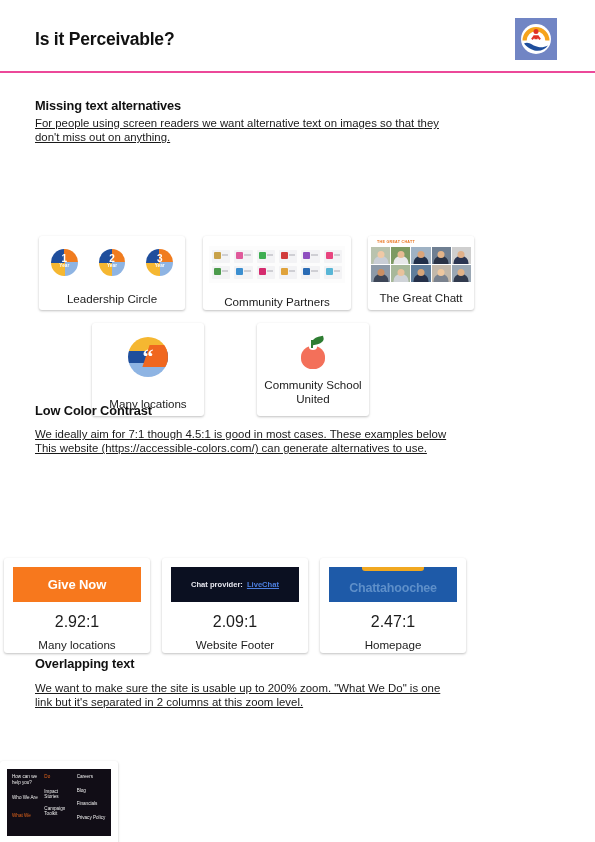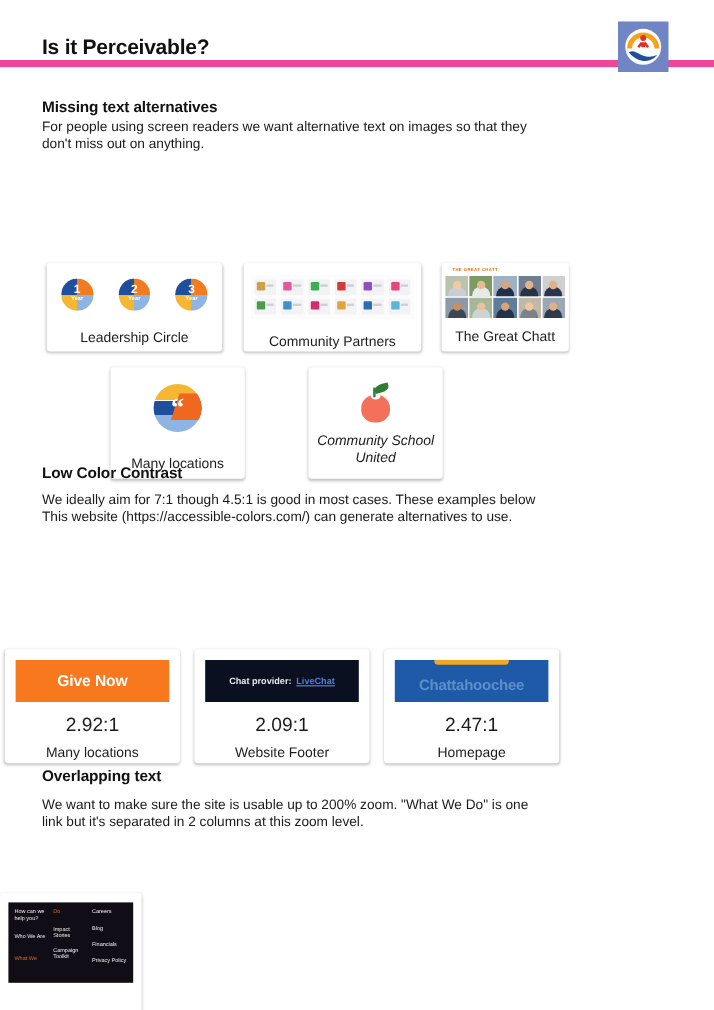--- a/index.html
+++ b/index.html
@@ -12,22 +12,22 @@
     background: #ffffff;
     font-family: "Liberation Sans", sans-serif;
     color: #1a1a1a;
     overflow: hidden;
     position: relative;
   }
 
   
   .page-header {
     position: relative;
-    height: 56px;
-    border-bottom: 6px solid #ec4899;
+    height: 73px;
+    border-bottom: 2px solid #ec4899;
     box-sizing: border-box;
   }
   .page-title {
     position: absolute;
     left: 35px;
     top: 29px;
     font-size: 17.5px;
     font-weight: bold;
     letter-spacing: -0.2px;
     color: #111111;
@@ -59,21 +59,21 @@
     margin: 0 0 3px 0;
     letter-spacing: -0.1px;
   }
   .section-desc {
     font-size: 11.4px;
     line-height: 14.2px;
     color: #1a1a1a;
     margin: 0;
     max-width: 500px;
   }
-  .section-desc .ln { display: block; }
+  .section-desc .ln { display: block; text-decoration: underline; }
 
   
   .card-row {
     position: absolute;
     left: 0;
     display: flex;
   }
   .card {
     background: #ffffff;
     border-radius: 3px;
@@ -426,21 +426,21 @@
       <div class="card-caption" style="margin-top:20px;">Many locations</div>
     </div>
 
     <div class="card" style="width:112px; height:93px; margin-left:53px; padding-top:12px;">
       <div class="apple">
         <span class="fruit"></span>
         <span class="notch"></span>
         <span class="stem"></span>
         <span class="leaf"></span>
       </div>
-      <div class="card-caption" style="margin-top:9px;font-style:italic;">
+      <div class="card-caption" style="margin-top:9px;">
         <span class="ln">Community</span>
         <span class="ln">School United</span>
       </div>
     </div>
   </div>
 
   <div class="section" style="top:330px;">
     <div class="section-title" style="margin-bottom:9px;">Low Color Contrast</div>
     <div class="section-desc">
       <span class="ln">We ideally aim for 7:1 though 4.5:1 is good in most cases. These examples below</span>

